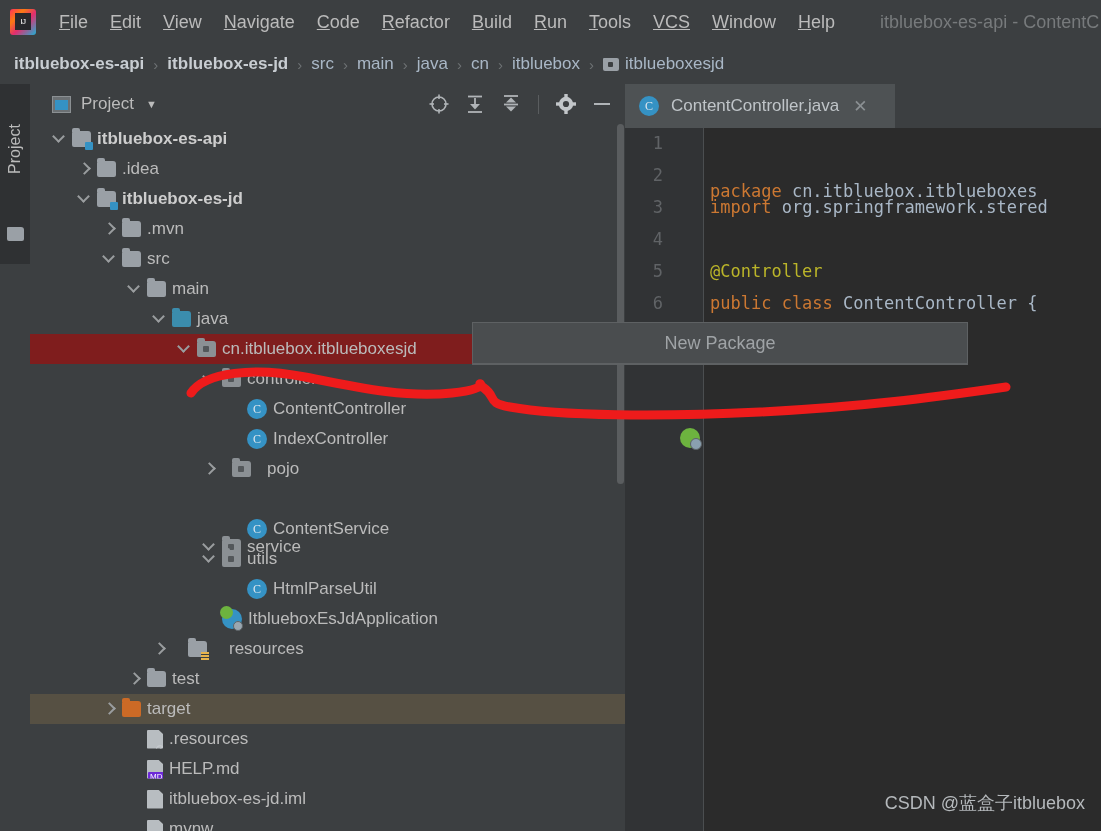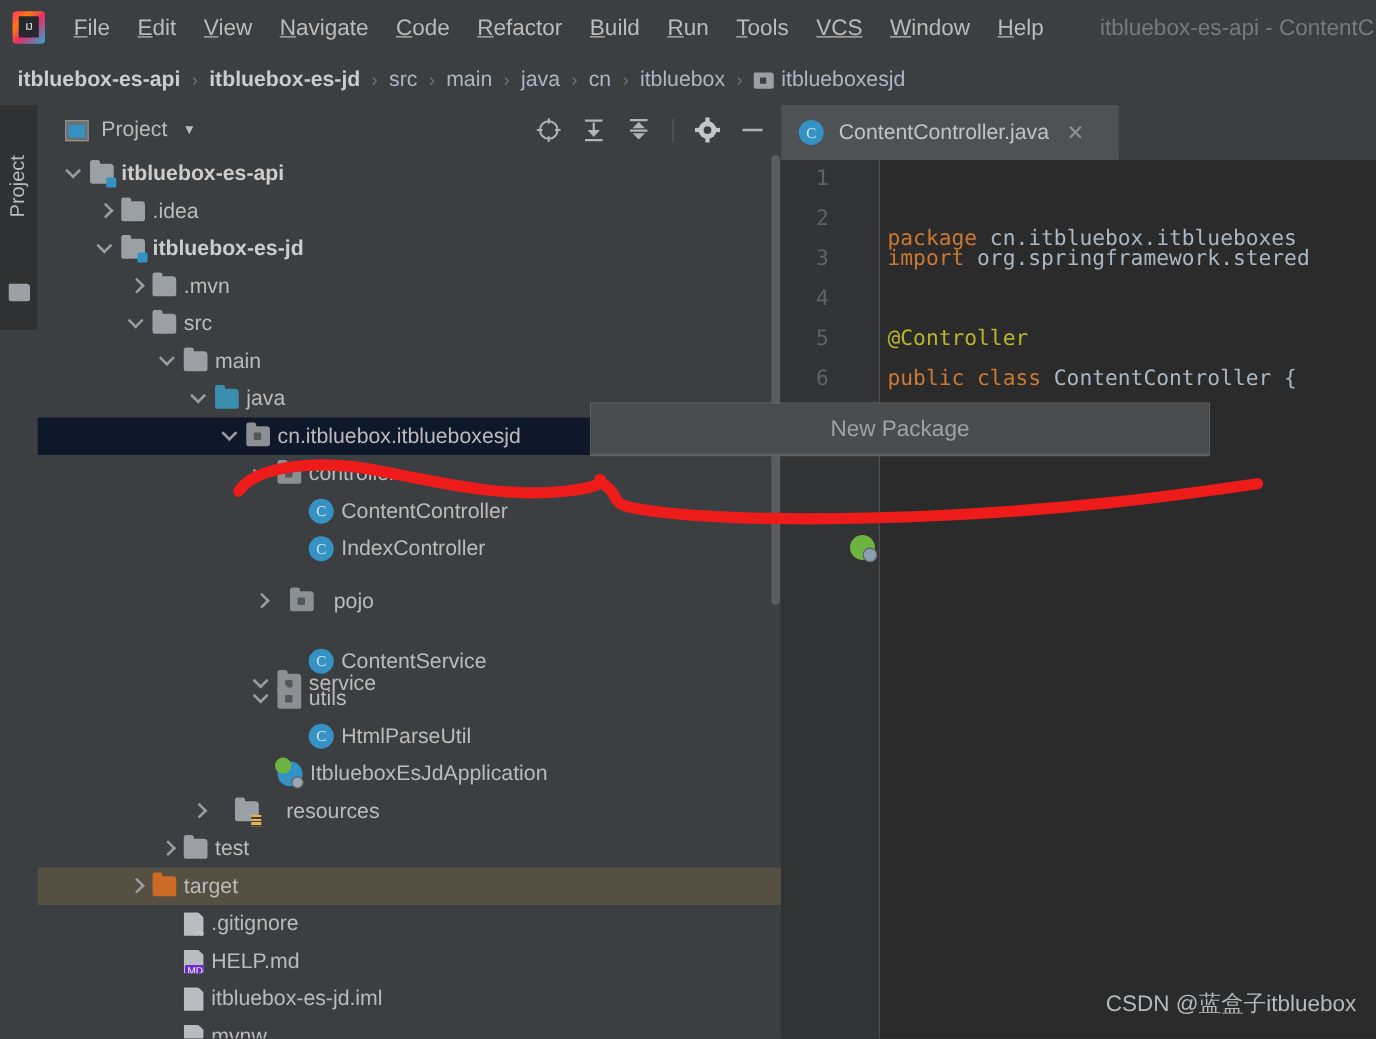--- a/index.html
+++ b/index.html
@@ -210,21 +210,21 @@
     width: 595px;
     height: 30px;
     display: flex;
     align-items: center;
     white-space: nowrap;
     font-size: 17px;
     color: #bbbbbb;
     cursor: default;
   }
   .trow.sel {
-    background: #0f172a;
+    background: #7f1d1d;
   }
   .trow.sel-warm {
     background: #565043;
   }
   .tw {
     width: 16px; height: 16px;
     flex: 0 0 auto;
     position: relative;
     margin-right: 4px;
   }
@@ -683,21 +683,21 @@
         <div class="trow" style="top: 270px; padding-left: 197px;">
           <span class="tw"></span>
           <span class="ico cls"></span>
           <span class="tlabel">ContentController</span>
         </div>
         <div class="trow" style="top: 300px; padding-left: 197px;">
           <span class="tw"></span>
           <span class="ico cls"></span>
           <span class="tlabel">IndexController</span>
         </div>
-        <div class="trow" style="top: 342px; padding-left: 172px; gap: 10px;">
+        <div class="trow" style="top: 330px; padding-left: 172px; gap: 10px;">
           <span class="tw right"></span>
           <span class="ico pkg"></span>
           <span class="tlabel">pojo</span>
         </div>
         <div class="trow" style="top: 360px; padding-left: 172px; margin-top: 48px;">
           <span class="tw down"></span>
           <span class="ico pkg"></span>
           <span class="tlabel">service</span>
         </div>
         <div class="trow" style="top: 390px; padding-left: 197px;">
@@ -733,21 +733,21 @@
         <div class="trow sel-warm" style="top: 570px; padding-left: 72px;">
           <span class="tw right"></span>
           <span class="ico folder orange"></span>
           <span class="tlabel">target</span>
         </div>
         <div class="trow" style="top: 600px; padding-left: 97px;">
           <span class="tw"></span>
           <span class="ico file">
             <span class="badge ban">⊘</span>
           </span>
-          <span class="tlabel">.gitignore</span>
+          <span class="tlabel">.resources</span>
         </div>
         <div class="trow" style="top: 630px; padding-left: 97px;">
           <span class="tw"></span>
           <span class="ico file">
             <span class="badge">MD</span>
           </span>
           <span class="tlabel">HELP.md</span>
         </div>
         <div class="trow" style="top: 660px; padding-left: 97px;">
           <span class="tw"></span>

